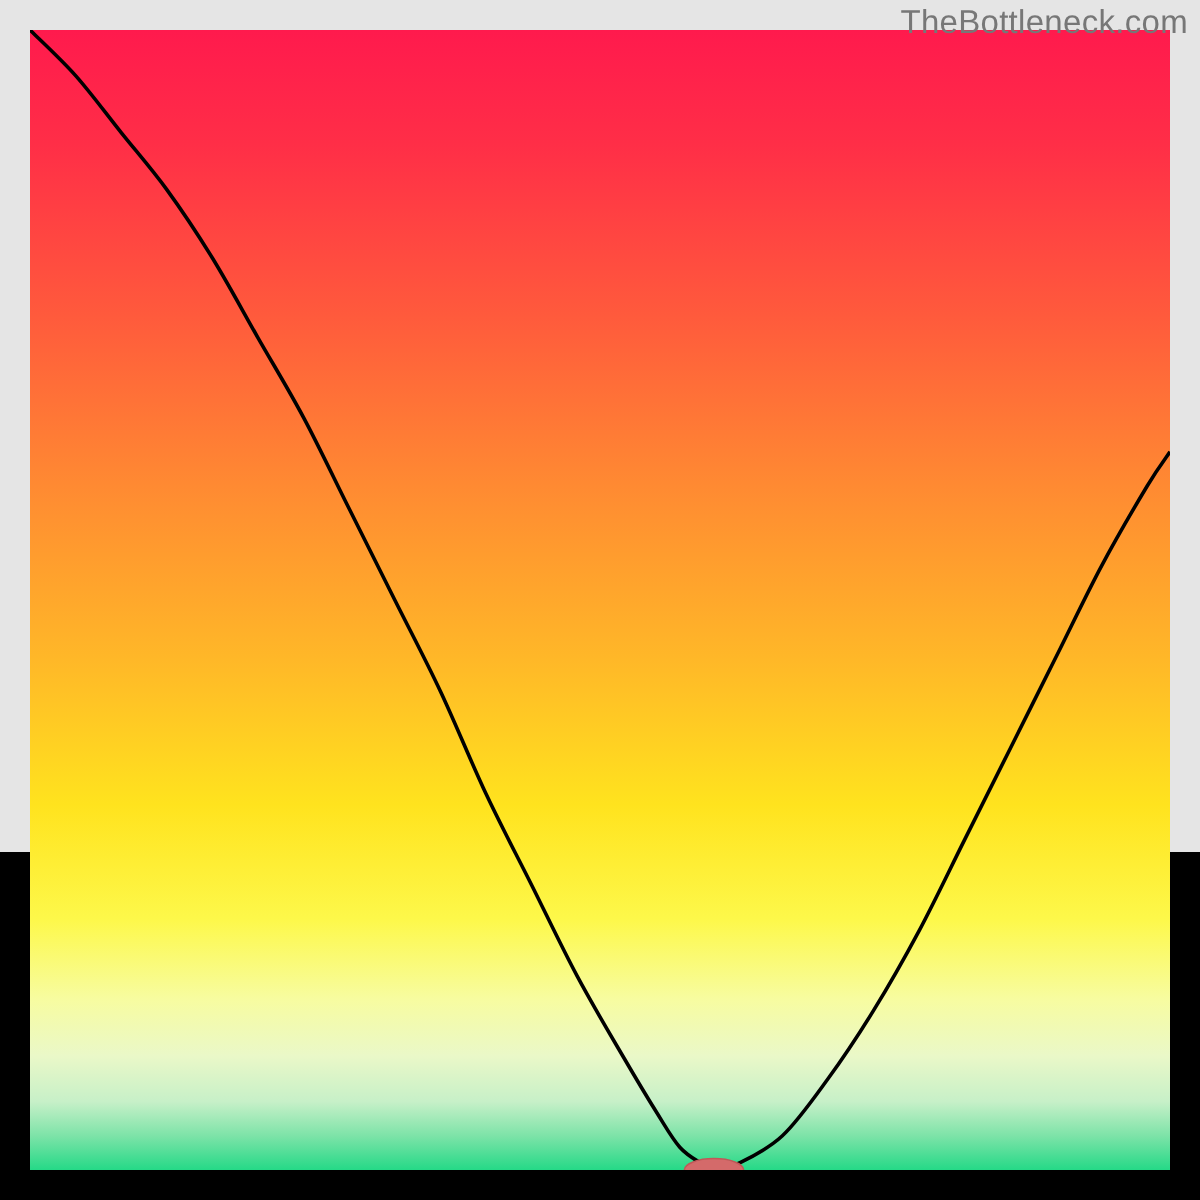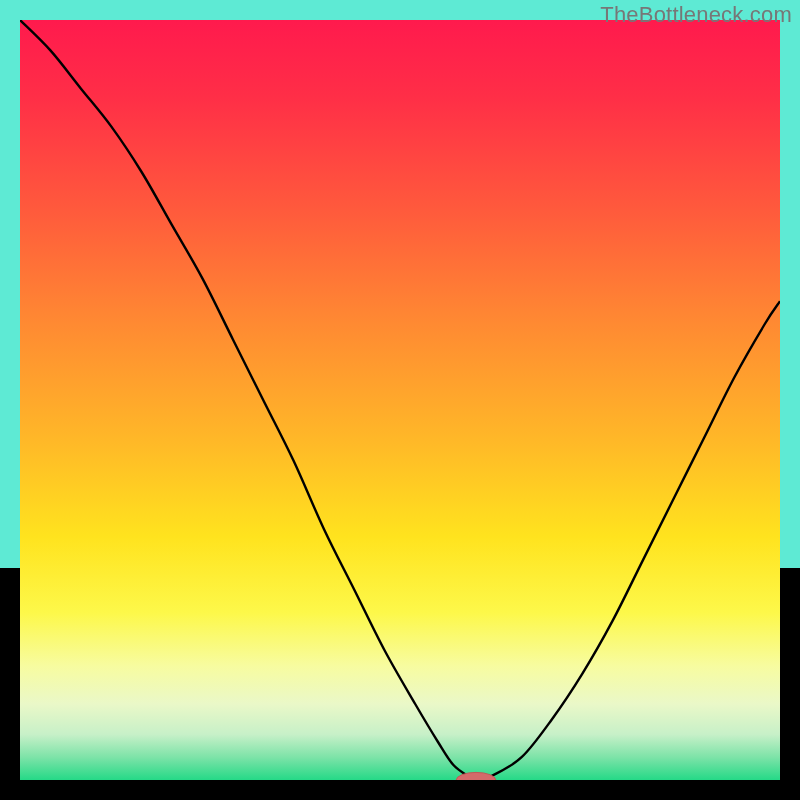--- a/index.html
+++ b/index.html
@@ -7,21 +7,21 @@
     padding: 0;
     width: 800px;
     height: 800px;
     background: #000;
     overflow: hidden;
   }
   .frame {
     position: relative;
     width: 800px;
     height: 568px;
-    background: #5eead4;
+    background: #e5e5e5;
   }
   .plot-area {
     position: absolute;
     left: 20px;
     top: 20px;
     width: 760px;
     height: 760px;
     overflow: hidden;
   }
   .watermark {

